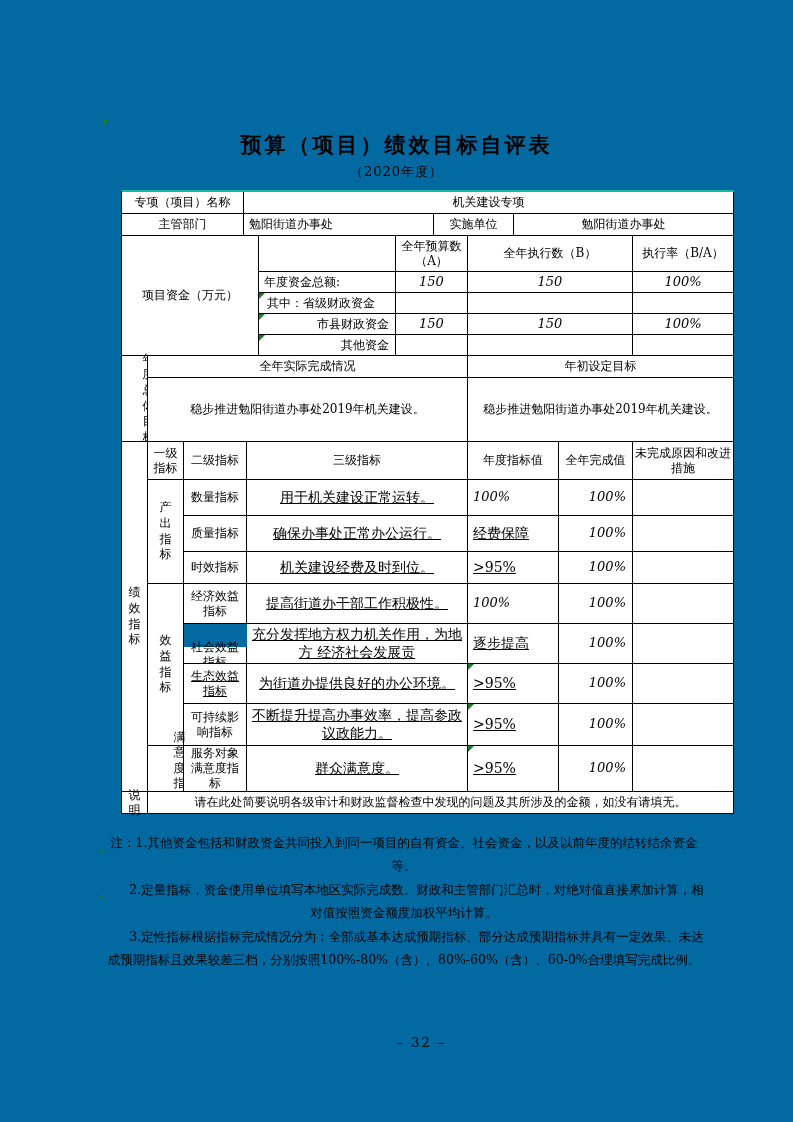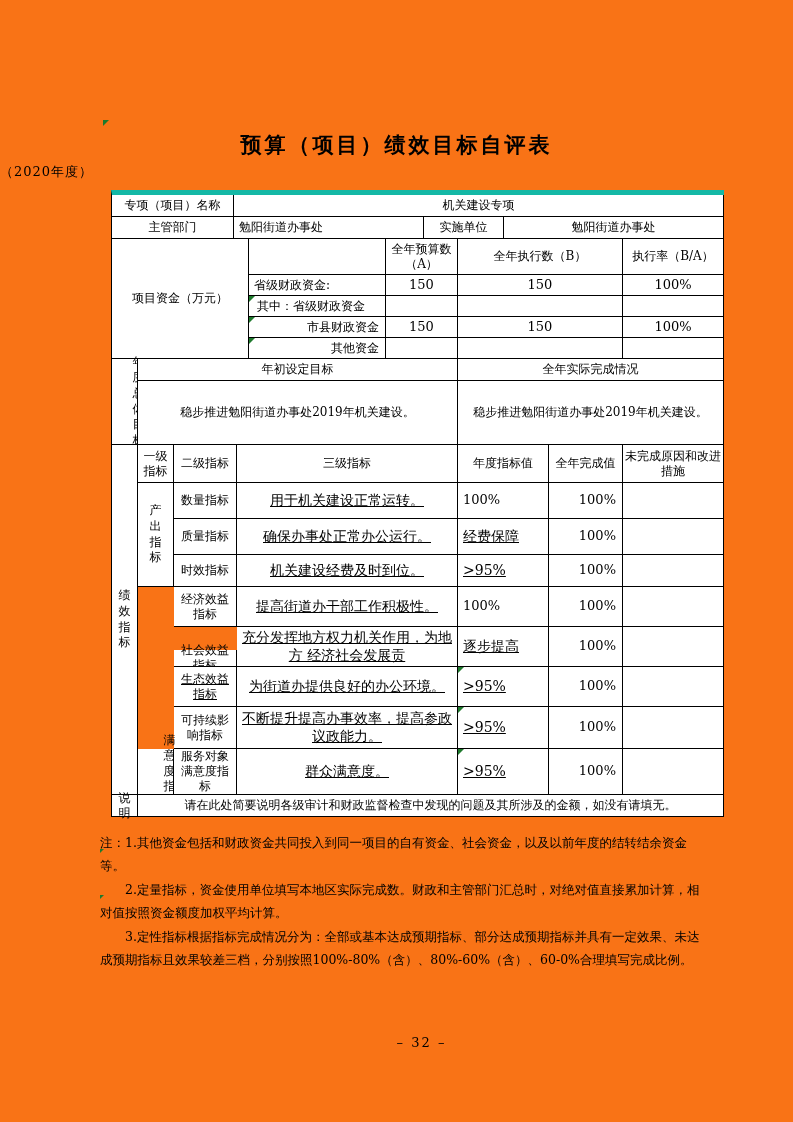--- a/index.html
+++ b/index.html
@@ -1,44 +1,44 @@
 <!DOCTYPE html>
 <html><head>
 <meta charset="utf-8">
 <style>
   html,body{margin:0;padding:0;background:#888;}
-  .sheet{position:relative;width:793px;height:1122px;background:#f97316;margin:0 auto;
+  .sheet{position:relative;width:793px;height:1122px;background:#0369a1;margin:0 auto;
          font-family:"DejaVu Serif","Liberation Serif",serif;color:#000;overflow:hidden;}
   .title{position:absolute;top:131px;left:0;width:100%;text-align:center;
          font-size:21px;font-weight:bold;letter-spacing:3px;}
-  .subtitle{position:absolute;top:163px;left:0;width:100%;
+  .subtitle{position:absolute;top:163px;left:0;width:100%;text-align:center;
          font-size:13px;letter-spacing:1px;}
-  .tbl{position:absolute;left:111px;top:190px;width:612px;border-top:5px solid #14b8a6;border-left:1px solid #000;}
+  .tbl{position:absolute;left:121px;top:190px;width:612px;border-top:2px solid #14b8a6;border-left:1px solid #000;}
   .sec{display:grid;}
   #secA{grid-template-columns:122px 190px 80px 220px;grid-auto-rows:22px;}
   #secB{grid-template-columns:137px 137px 72px 165px 101px;grid-template-rows:36px 21px 21px 21px 21px;}
   #secC{grid-template-columns:26px 320px 266px;grid-template-rows:22px 64px;}
   #secD{grid-template-columns:26px 36px 63px 221px 91px 74px 101px;
         grid-template-rows:38px 36px 36px 32px 40px 40px 40px 42px 46px;}
   #secE{grid-template-columns:26px 586px;grid-template-rows:22px;}
   .cell{border-right:1px solid #000;border-bottom:1px solid #000;position:relative;background:#fff;
         display:flex;align-items:center;justify-content:center;text-align:center;
         font-size:12px;line-height:1.25;padding:1px 2px;box-sizing:border-box;}
   .aleft{justify-content:flex-start;text-align:left;padding-left:5px;}
   .aright{justify-content:flex-end;text-align:right;padding-right:6px;}
   .indent{padding-left:8px;}
   .big{font-size:14px;text-decoration:underline;}
-  .num{font-size:13px;font-family:"DejaVu Serif","Liberation Serif",serif;}
+  .num{font-size:13px;font-family:"DejaVu Serif","Liberation Serif",serif;font-style:italic;}
   .v1{display:inline-block;width:1em;line-height:1.3;text-align:center;}
   .v2{display:inline-block;width:2em;line-height:1.3;text-align:center;margin-left:28px;}
   .flag::before{content:"";position:absolute;top:0;left:0;width:0;height:0;
         border-top:6px solid #1f7a2d;border-right:6px solid transparent;}
   .mark{position:absolute;width:0;height:0;border-top:6px solid #1f7a2d;border-right:6px solid transparent;}
   .mark.small{border-top-width:4px;border-right-width:4px;}
-  .notes{position:absolute;left:100px;top:831px;width:608px;font-size:12.5px;line-height:23px;}
+  .notes{position:absolute;left:100px;top:831px;width:608px;font-size:12.5px;line-height:23px;text-align:center;}
   .notes p{margin:0 0 1px 0;}
   .notes p.ind{text-indent:2em;}
   .pageno{position:absolute;top:1035px;left:0;width:100%;text-align:center;font-size:13px;letter-spacing:2px;padding-left:25px;}
 </style>
 </head>
 <body>
 
 <div class="sheet">
 
   <div class="mark" style="left:103px;top:120px;"></div>
@@ -57,21 +57,21 @@
       <div class="cell">勉阳街道办事处</div>
     </div>
 
     <div id="secB" class="sec">
       <div class="cell" style="grid-row:1/6;">项目资金（万元）</div>
       <div class="cell"></div>
       <div class="cell">全年预算数（A）</div>
       <div class="cell">全年执行数（B）</div>
       <div class="cell">执行率（B/A）</div>
 
-      <div class="cell aleft">省级财政资金:</div>
+      <div class="cell aleft">年度资金总额:</div>
       <div class="cell num">150</div>
       <div class="cell num">150</div>
       <div class="cell num">100%</div>
 
       <div class="cell aleft indent flag">其中：省级财政资金</div>
       <div class="cell num"></div>
       <div class="cell num"></div>
       <div class="cell num"></div>
 
       <div class="cell aright flag">市县财政资金</div>
@@ -82,22 +82,22 @@
       <div class="cell aright flag">其他资金</div>
       <div class="cell num"></div>
       <div class="cell num"></div>
       <div class="cell num"></div>
     </div>
 
     <div id="secC" class="sec">
       <div class="cell" style="grid-row:1/3;">
         <span class="v2">年度总体目标</span>
       </div>
+      <div class="cell">全年实际完成情况</div>
       <div class="cell">年初设定目标</div>
-      <div class="cell">全年实际完成情况</div>
       <div class="cell">稳步推进勉阳街道办事处2019年机关建设。</div>
       <div class="cell">稳步推进勉阳街道办事处2019年机关建设。</div>
     </div>
 
     <div id="secD" class="sec">
       <div class="cell" style="grid-row:1/10;grid-column:1;">
         <span class="v1">绩效指标</span>
       </div>
       <div class="cell" style="grid-row:1;grid-column:2;">一级指标</div>
       <div class="cell" style="grid-row:1;grid-column:3;">二级指标</div>
@@ -120,20 +120,23 @@
       <div class="cell aleft big" style="grid-row:3;grid-column:5;">经费保障</div>
       <div class="cell aright num" style="grid-row:3;grid-column:6;">100%</div>
       <div class="cell" style="grid-row:3;grid-column:7;"></div>
 
       <div class="cell" style="grid-row:4;grid-column:3;">时效指标</div>
       <div class="cell big" style="grid-row:4;grid-column:4;">机关建设经费及时到位。</div>
       <div class="cell aleft big" style="grid-row:4;grid-column:5;">&gt;95%</div>
       <div class="cell aright num" style="grid-row:4;grid-column:6;">100%</div>
       <div class="cell" style="grid-row:4;grid-column:7;"></div>
 
+      <div class="cell" style="grid-row:5/9;grid-column:2;">
+        <span class="v1">效益指标</span>
+      </div>
       <div class="cell" style="grid-row:5;grid-column:3;">经济效益指标</div>
       <div class="cell big" style="grid-row:5;grid-column:4;">提高街道办干部工作积极性。</div>
       <div class="cell aleft num" style="grid-row:5;grid-column:5;">100%</div>
       <div class="cell aright num" style="grid-row:5;grid-column:6;">100%</div>
       <div class="cell" style="grid-row:5;grid-column:7;"></div>
 
       <div class="cell" style="grid-row:6;grid-column:3;margin-top:23px;">社会效益指标</div>
       <div class="cell big" style="grid-row:6;grid-column:4;">充分发挥地方权力机关作用，为地方 经济社会发展贡</div>
       <div class="cell aleft big" style="grid-row:6;grid-column:5;">逐步提高</div>
       <div class="cell aright num" style="grid-row:6;grid-column:6;">100%</div>

